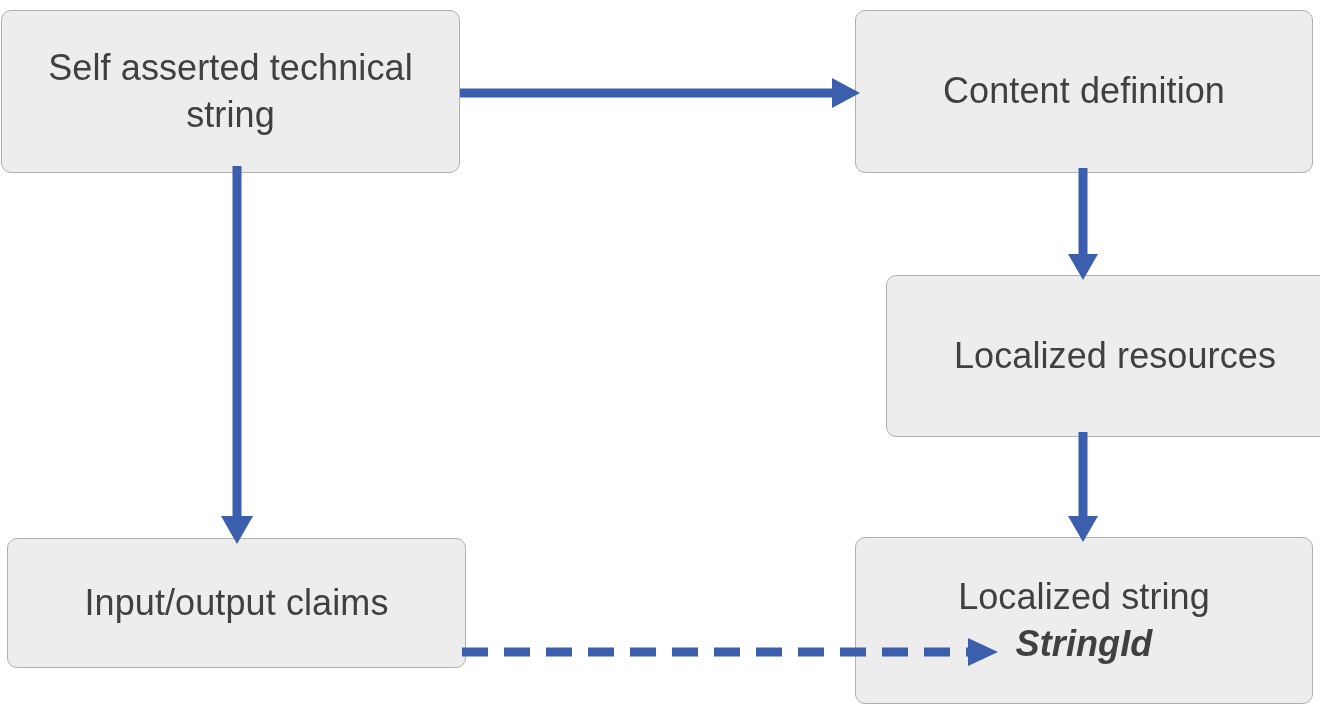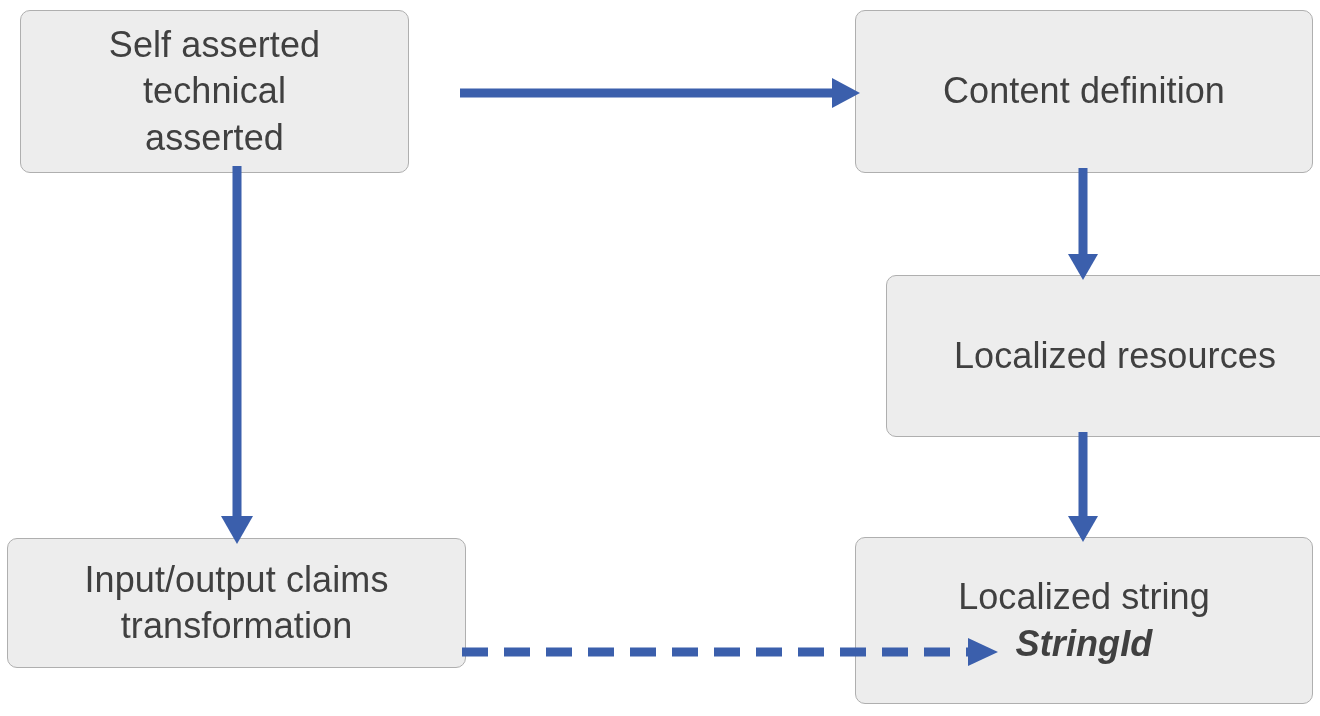--- a/index.html
+++ b/index.html
@@ -37,21 +37,21 @@
   }
   .node .label-lines {
     width: 100%;
   }
   .node .line2-bold {
     font-weight: 700;
     font-style: italic;
   }
   
   #node-self-asserted-technical-profile {
-    left: 20px;  top: 10px;  width: 389px; height: 163px;
+    left: 1px;  top: 10px;  width: 459px; height: 163px;
   }
   #node-content-definition {
     left: 855px; top: 10px; width: 458px; height: 163px; justify-content: flex-end;
   }
   #node-localized-resources {
     left: 855px; top: 275px; width: 458px; height: 162px; margin-left: 31px;
   }
   #node-input-output-claims-transformation {
     left: 7px;  top: 538px; width: 459px; height: 130px;
   }
@@ -73,40 +73,39 @@
   #conn-claims-to-stringid      { left: 462px; top: 632px; width: 544px; height: 40px; }
 </style>
 </head>
 <body>
 
 <div id="canvas">
 
   <div class="node" id="node-self-asserted-technical-profile">
     <div class="label-lines">
       <div>Self asserted technical</div>
-      <div>asserted</div>
+      <div>string</div>
     </div>
   </div>
 
   <div class="node" id="node-content-definition">
     <div class="label-lines">
       <div>Content definition</div>
     </div>
   </div>
 
   <div class="node" id="node-localized-resources">
     <div class="label-lines">
       <div>Localized resources</div>
     </div>
   </div>
 
   <div class="node" id="node-input-output-claims-transformation">
     <div class="label-lines">
       <div>Input/output claims</div>
-      <div>transformation</div>
     </div>
   </div>
 
   <div class="node" id="node-localized-string">
     <div class="label-lines">
       <div>Localized string</div>
       <div class="line2-bold">StringId</div>
     </div>
   </div>
 

